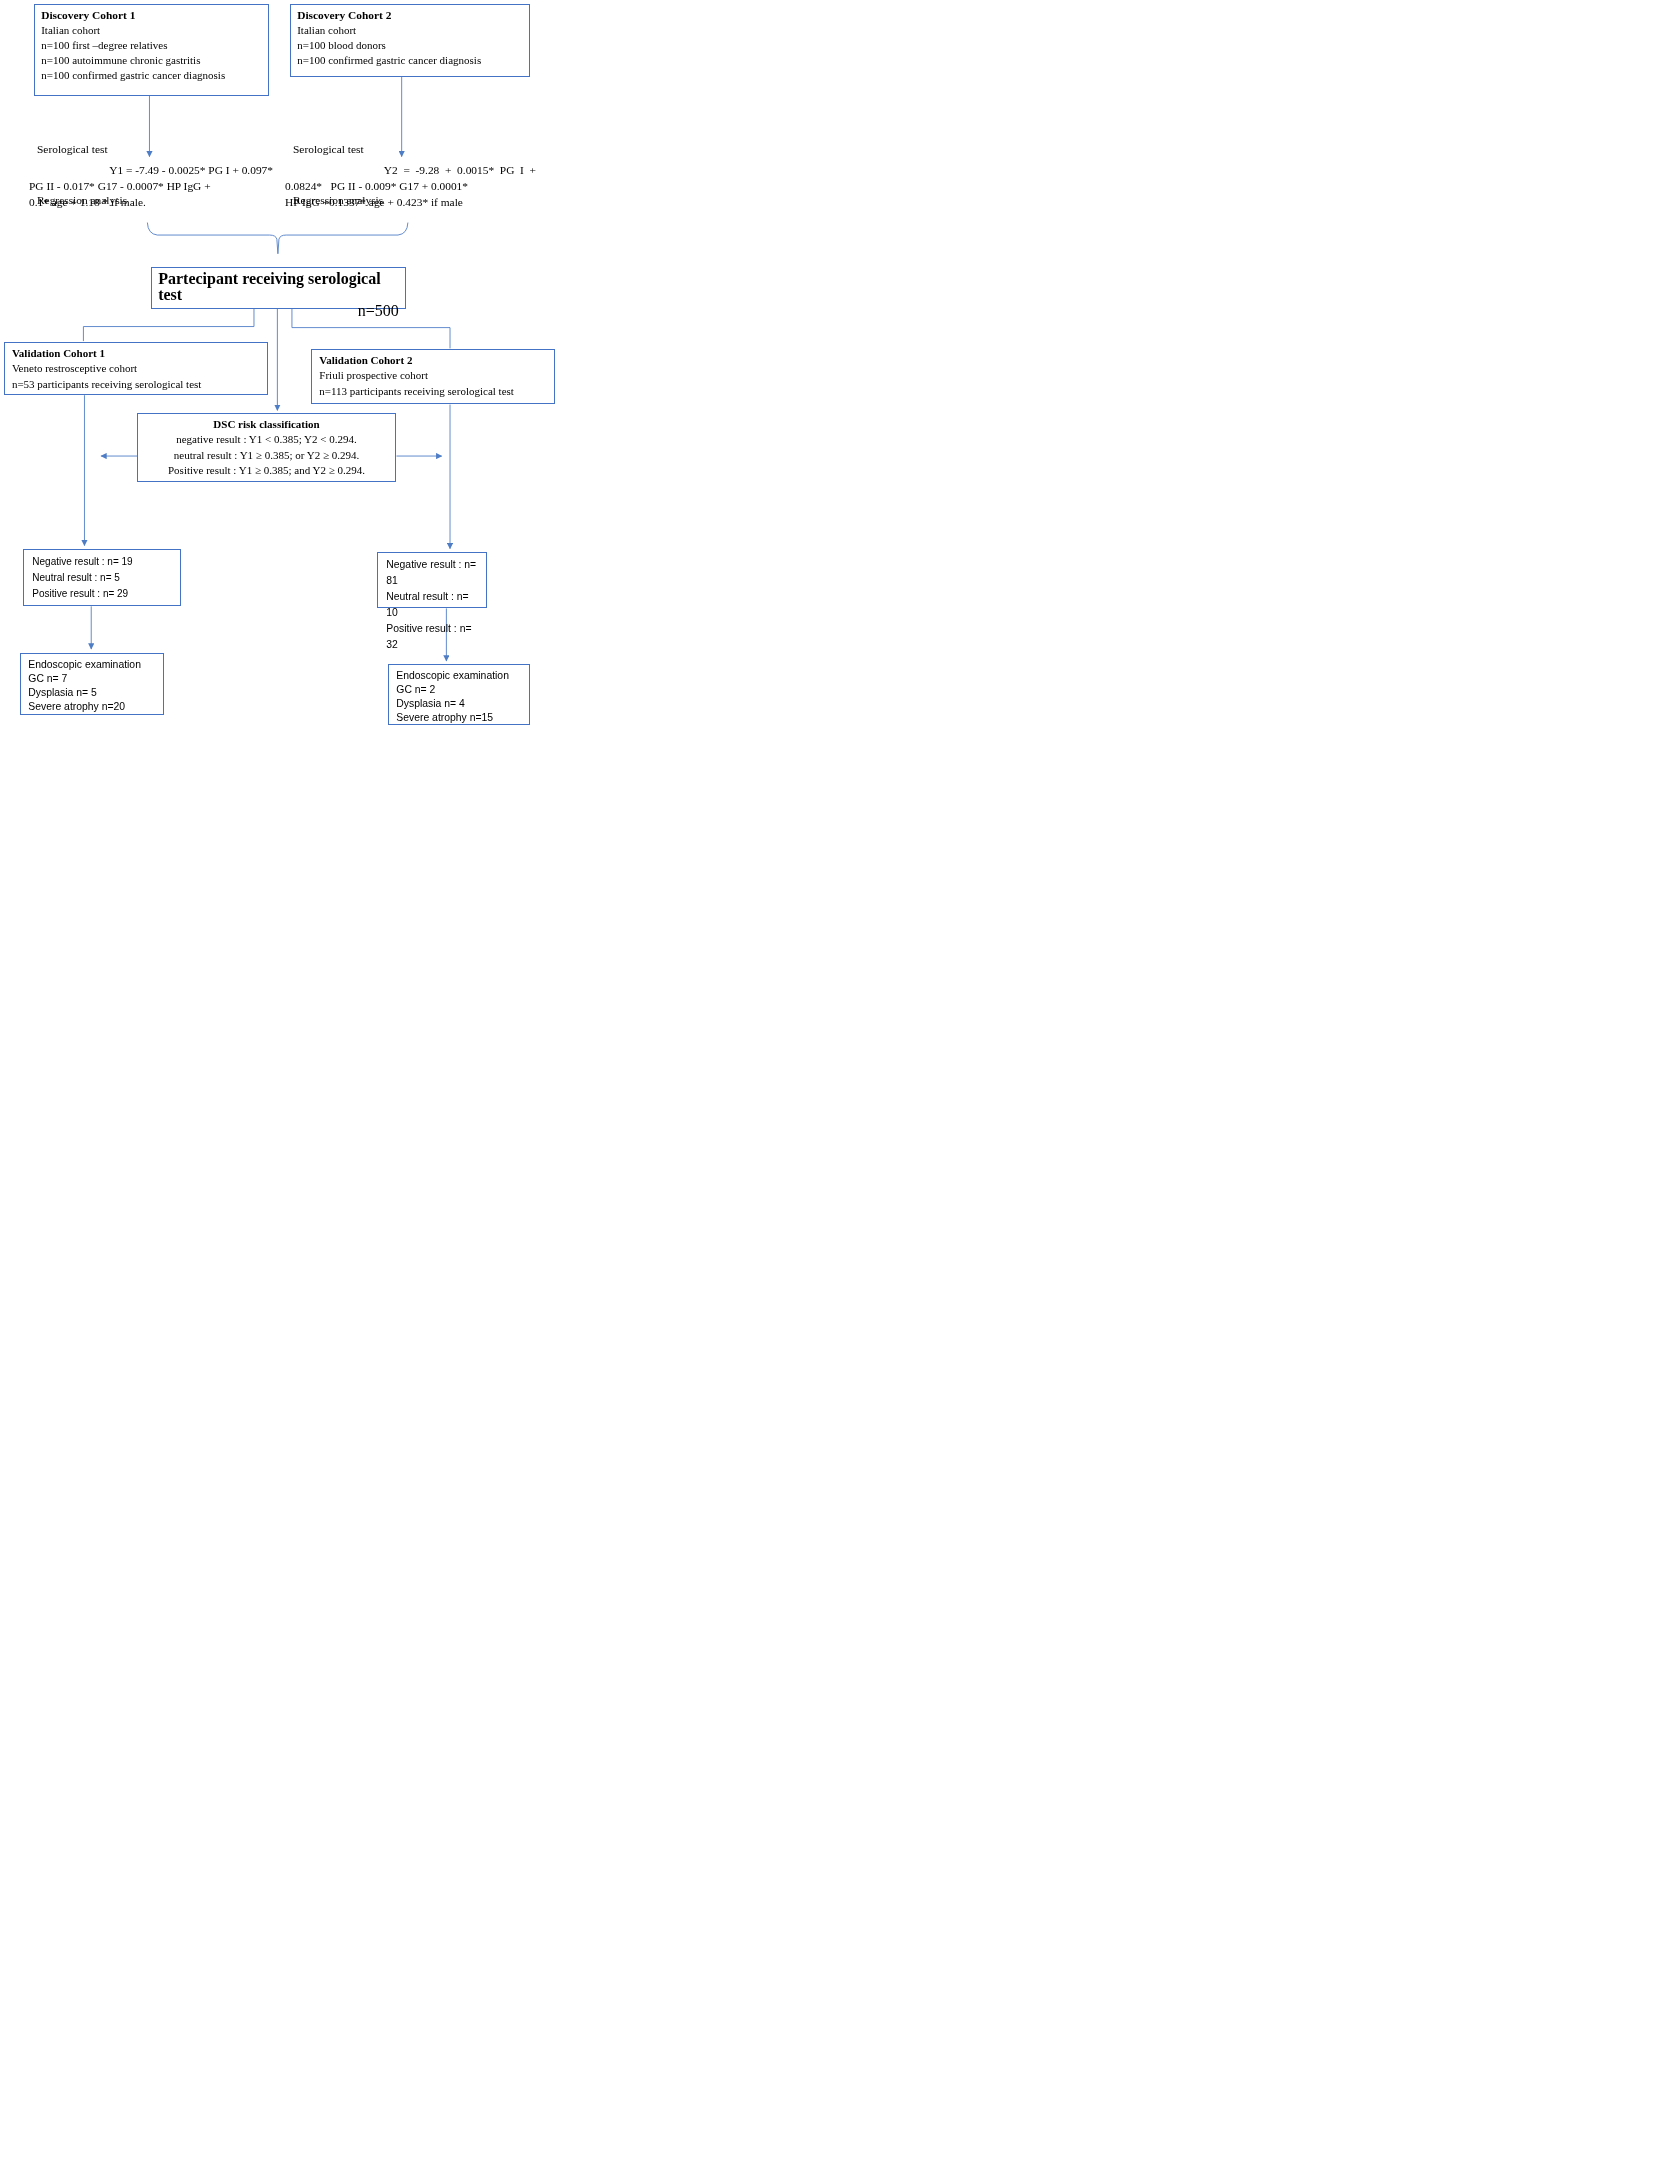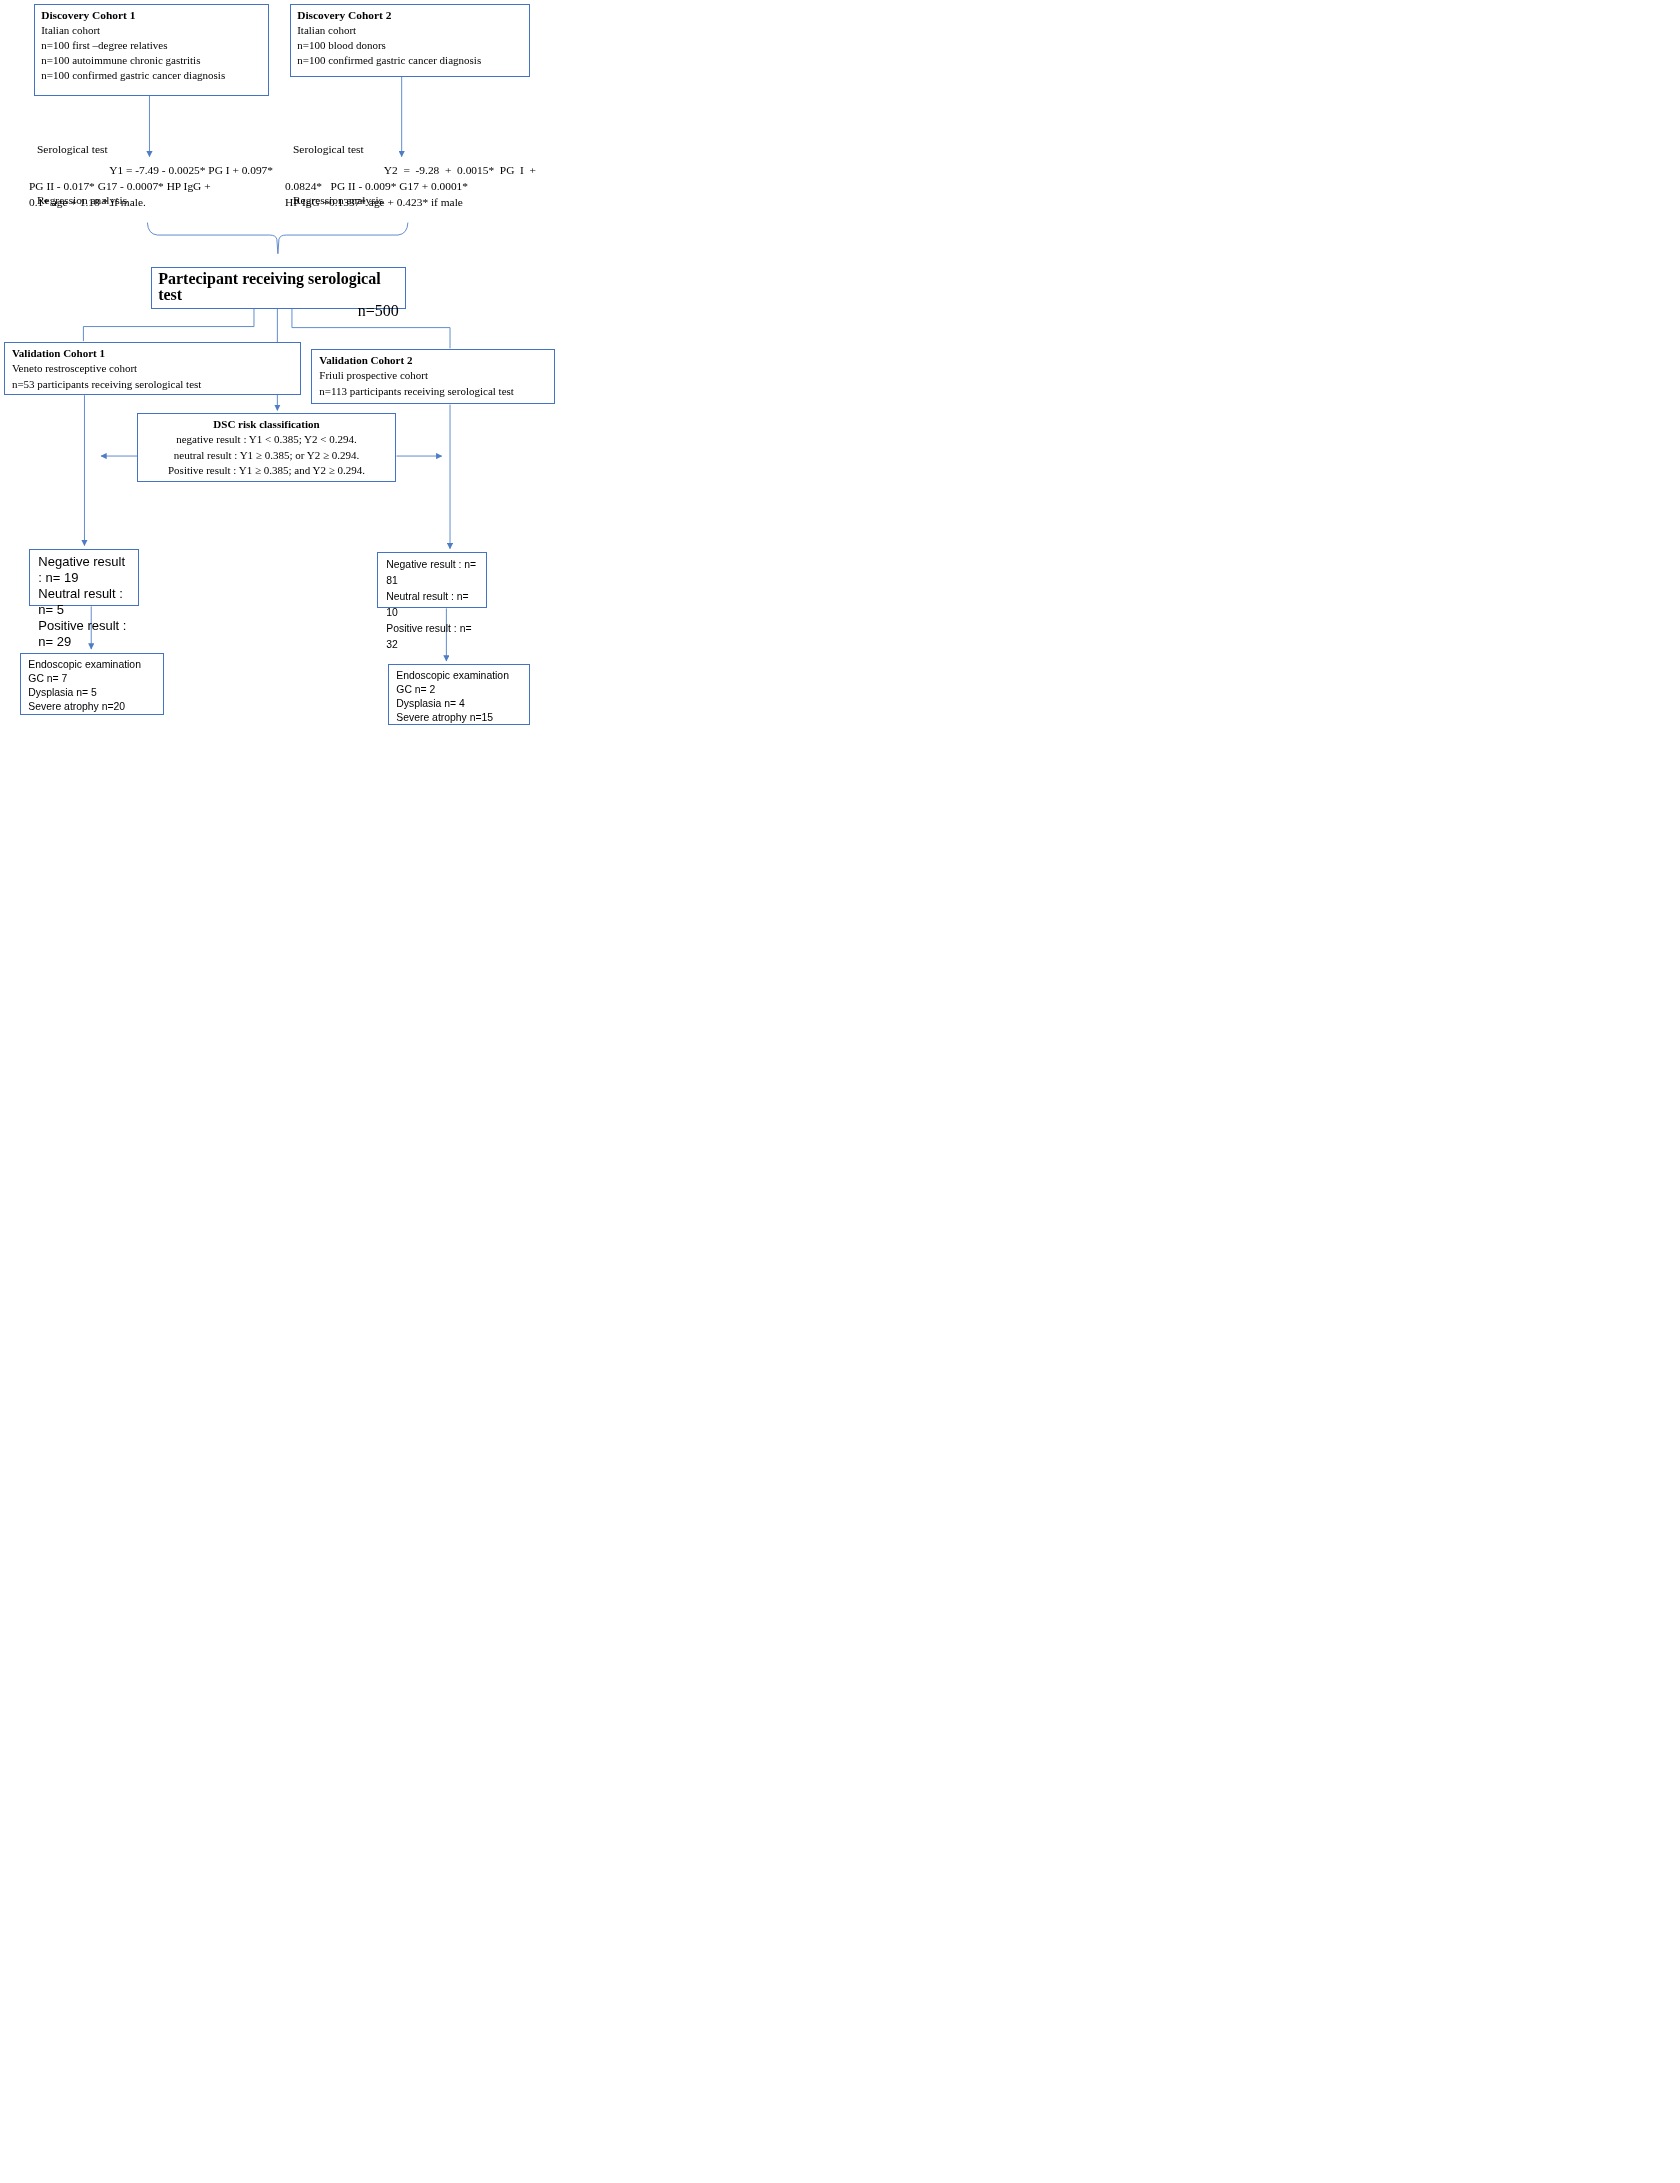--- a/index.html
+++ b/index.html
@@ -15,24 +15,24 @@
   .c{text-align:right;}
   #disc1{left:34px;top:4.2px;width:235px;height:92px;padding:3.1px 6.2px;font-size:11px;line-height:15px;}
   #disc1 .title{font-size:11.4px;}
   #disc2{left:290px;top:4.2px;width:240px;height:73px;padding:3.1px 6.2px;font-size:11px;line-height:15px;}
   #disc2 .title{font-size:11.4px;}
   #sero1{left:37px;top:107px;font-size:11.4px;line-height:17px;}
   #sero2{left:293px;top:107px;font-size:11.4px;line-height:17px;}
   #form1{left:29px;top:162px;width:244px;font-size:11.4px;line-height:16px;}
   #form2{left:285px;top:162px;width:251px;font-size:11.4px;line-height:16px;}
   #pbox{left:151px;top:267px;width:255px;height:42px;padding:3.1px 6.2px;font-size:16px;line-height:16px;}
-  #val1{left:3.6px;top:342px;width:297px;height:53px;padding:2.6px 7.3px;font-size:11px;line-height:15.6px;}
+  #val1{left:3.6px;top:342px;width:264px;height:53px;padding:2.6px 7.3px;font-size:11px;line-height:15.6px;}
   #val2{left:311px;top:349px;width:244px;height:55px;padding:2.6px 7.3px;font-size:11px;line-height:15.6px;}
   #dsc{left:137px;top:413px;width:259px;height:69px;padding:2.6px 8.3px;font-size:11px;line-height:15.6px;text-align:center;}
-  #res1{left:29px;top:549px;width:110px;height:57px;padding:4.2px 8.3px;font-size:13px;line-height:16px;}
+  #res1{left:23px;top:549px;width:158px;height:57px;padding:4.2px 8.3px;font-size:10px;line-height:16px;}
   #res2{left:377px;top:552px;width:110px;height:56px;padding:4.2px 8.3px;font-size:10.4px;line-height:16px;}
   #endo1{left:20px;top:653px;width:144px;height:62px;padding:4.2px 7.3px;font-size:10.4px;line-height:14px;}
   #endo2{left:388px;top:664px;width:142px;height:61px;padding:4.2px 7.3px;font-size:10.4px;line-height:14px;}
   #wires{position:absolute;left:0;top:0;width:561px;height:728px;pointer-events:none;}
   #wires path{stroke:var(--connector);stroke-width:1.7;fill:none;}
   #wires .head{fill:var(--connector);stroke:none;}
 </style>
 </head>
 <body>
 

